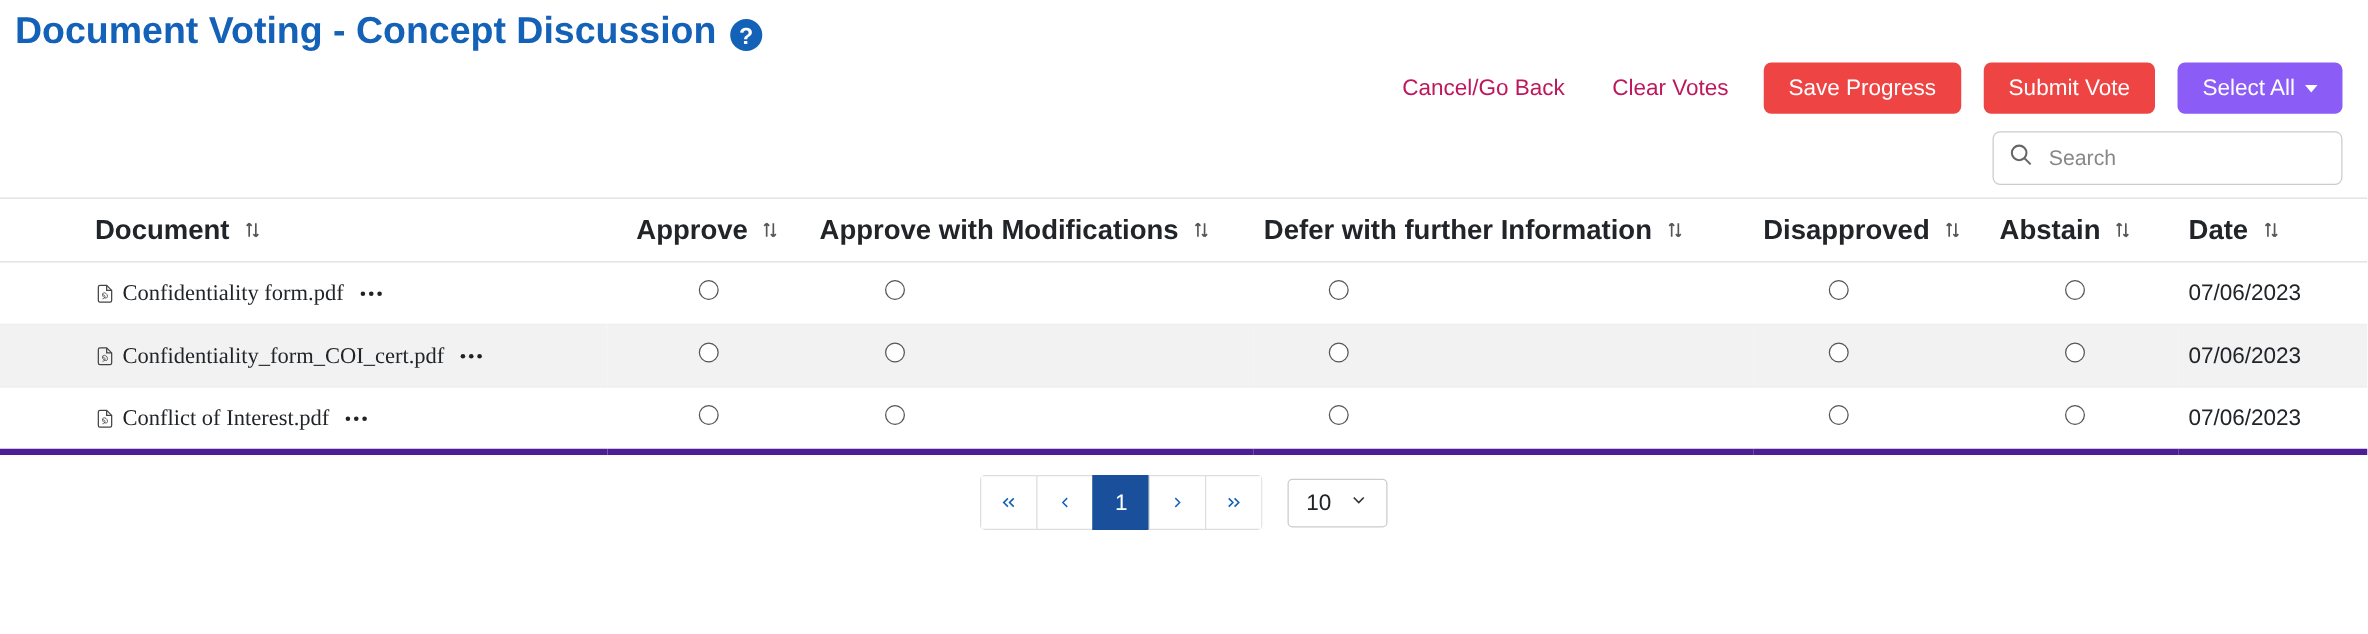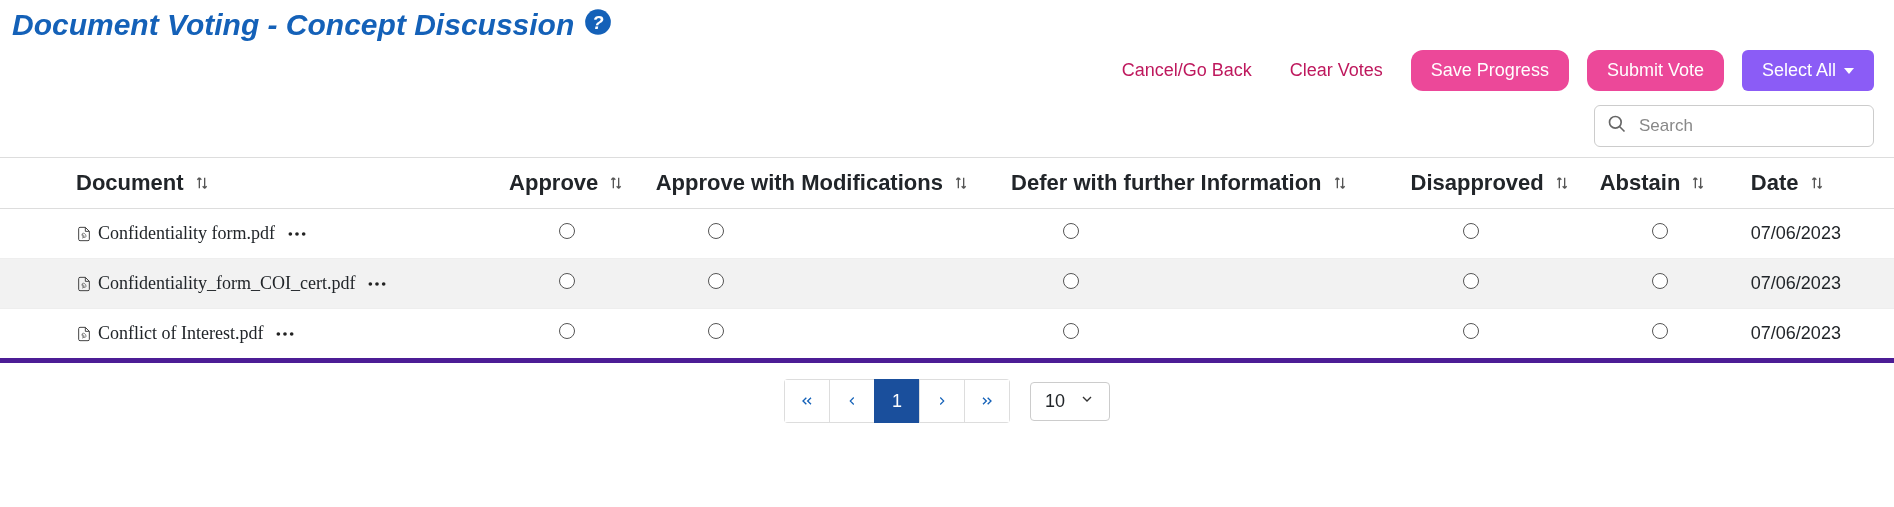--- a/index.html
+++ b/index.html
@@ -16,23 +16,22 @@
     display: flex;
     align-items: flex-start;
     padding: 8px 12px 0 12px;
   }
   .page-title {
     color: #1461b8;
     font-size: 30px;
     font-weight: 600;
     margin: 0;
     display: flex;
-    align-items: flex-start;
+    align-items: flex-end;
     gap: 10px;
-    font-style: italic;
   }
   .help-icon {
     display: inline-flex;
     width: 28px; height: 28px;
     color: #1461b8;
   }
   .toolbar-row {
     display: flex;
     justify-content: flex-end;
     align-items: center;
@@ -48,21 +47,21 @@
     cursor: pointer;
   }
   .btn {
     border: none;
     border-radius: 6px;
     font-size: 18px;
     padding: 10px 20px;
     cursor: pointer;
     color: #fff;
   }
-  .btn-light-blue { background: #ec4899; border-radius: 12px; }
+  .btn-light-blue { background: #ef4444; }
   .btn-blue { background: #8b5cf6; display: inline-flex; align-items: center; gap: 8px; }
   .caret-down {
     width: 0; height: 0;
     border-left: 5px solid transparent;
     border-right: 5px solid transparent;
     border-top: 6px solid #fff;
   }
   .search-row {
     display: flex;
     justify-content: flex-end;

